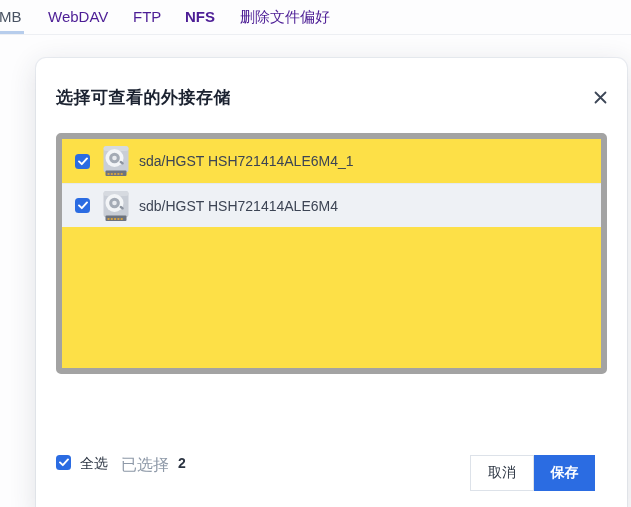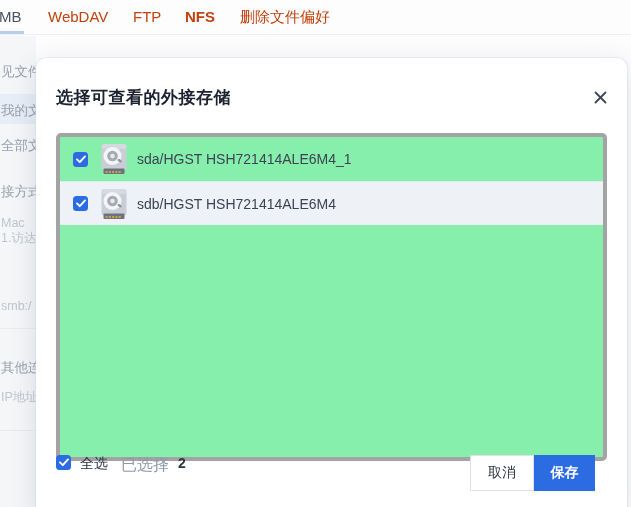--- a/index.html
+++ b/index.html
@@ -8,21 +8,21 @@
     font-family:"Liberation Sans","DejaVu Sans",sans-serif;
     background:#ffffff; position:relative;
     -webkit-font-smoothing:antialiased;
   }
 
   
   .backdrop { position:absolute; inset:0; background:#fdfdfe; }
 
   .tabbar { position:absolute; top:0; left:0; right:0; height:36px; background:#fdfdfe; }
   .tabbar .baseline { position:absolute; left:0; right:0; top:34px; height:1px; background:#edeff3; }
-  .tab { position:absolute; top:8px; font-size:15px; color:#c2410c; white-space:nowrap; cursor:default; }
+  .tab { position:absolute; top:8px; font-size:15px; color:#4c1d95; white-space:nowrap; cursor:default; }
   .tab.active { color:#495363; }
   .tab.active .underline { position:absolute; left:0; right:-2px; top:23px; height:3px; background:#b7cdec; }
   .tab-smb   { left:-11px; }
   .tab-webdav{ left:48px; }
   .tab-ftp   { left:133px; }
   .tab-nfs   { left:185px;font-weight:bold; }
   .tab-del   { left:240px; }
 
   .side-strip { position:absolute; top:36px; left:0; width:36px; bottom:0; background:#f5f6f8; overflow:hidden; }
   .side-hl { position:absolute; left:0; top:58px; width:36px; height:30px; background:#e7eef7; }
@@ -50,22 +50,22 @@
   .modal-title {
     position:absolute; left:20px; top:28px;
     font-size:17px; font-weight:bold; color:#1b2230; letter-spacing:.5px;
   }
   .close-btn {
     position:absolute; right:16px; top:28px; width:22px; height:22px;
     display:flex; align-items:center; justify-content:center; cursor:pointer;
   }
 
   .list-box {
-    position:absolute; left:20px; right:20px; top:75px; height:328px;
-    border:4px solid #a3a3a3; border-radius:5px; background:#86efac; overflow:hidden;
+    position:absolute; left:20px; right:20px; top:75px; height:241px;
+    border:6px solid #a3a3a3; border-radius:5px; background:#fde047; overflow:hidden;
   }
   .row { position:relative; height:44px; display:flex; align-items:center; padding-left:13px; cursor:pointer; }
   .row + .row { border-top:1px solid #e4e9ee; }
   .row.alt { background:#eef1f5; }
   .row-label { margin-left:9px; font-size:14px; color:#3c4454; }
 
   .checkbox {
     width:15px; height:15px; border-radius:3.5px; background:#2b6ce2;
     display:flex; align-items:center; justify-content:center; flex:0 0 auto; cursor:pointer;
   }
@@ -93,34 +93,20 @@
       <span>SMB</span>
       <span class="underline"></span>
     </div>
     <div class="tab tab-webdav">WebDAV</div>
     <div class="tab tab-ftp">FTP</div>
     <div class="tab tab-nfs">NFS</div>
     <div class="tab tab-del">删除文件偏好</div>
     <div class="baseline"></div>
   </div>
 
-  <div class="side-strip">
-    <div class="side-hl"></div>
-    <div class="frag h f1">见文件</div>
-    <div class="frag h f2">我的文</div>
-    <div class="frag h f3">全部文</div>
-    <div class="frag h f4">接方式</div>
-    <div class="frag s f5">Mac</div>
-    <div class="frag s f6">1.访达</div>
-    <div class="frag s f7">smb:/</div>
-    <div class="side-div sd1"></div>
-    <div class="frag h f8">其他连</div>
-    <div class="frag s f9">IP地址</div>
-    <div class="side-div sd2"></div>
-  </div>
 </div>
 
 <div class="modal">
 
   <div class="modal-title">选择可查看的外接存储</div>
 
   <div class="close-btn">
     <svg width="15" height="15" viewBox="0 0 15 15">
       <path d="M2.5 2.5 L12.5 12.5 M12.5 2.5 L2.5 12.5" stroke="#3c4656" stroke-width="1.8" stroke-linecap="round" fill="none"></path>
     </svg>

